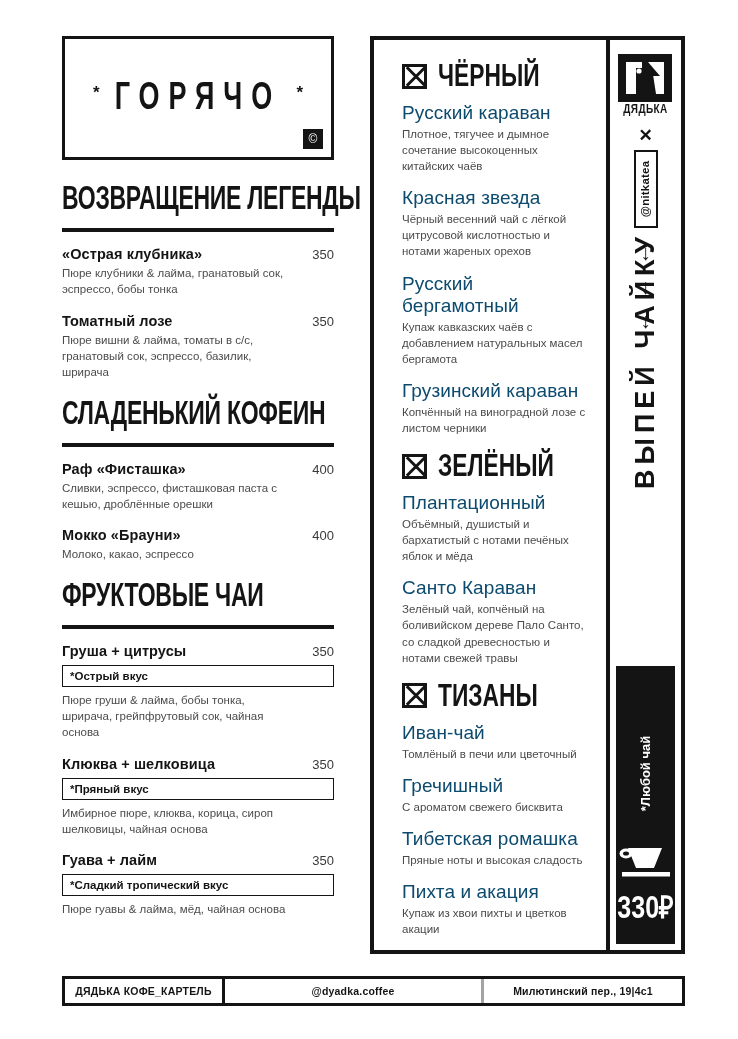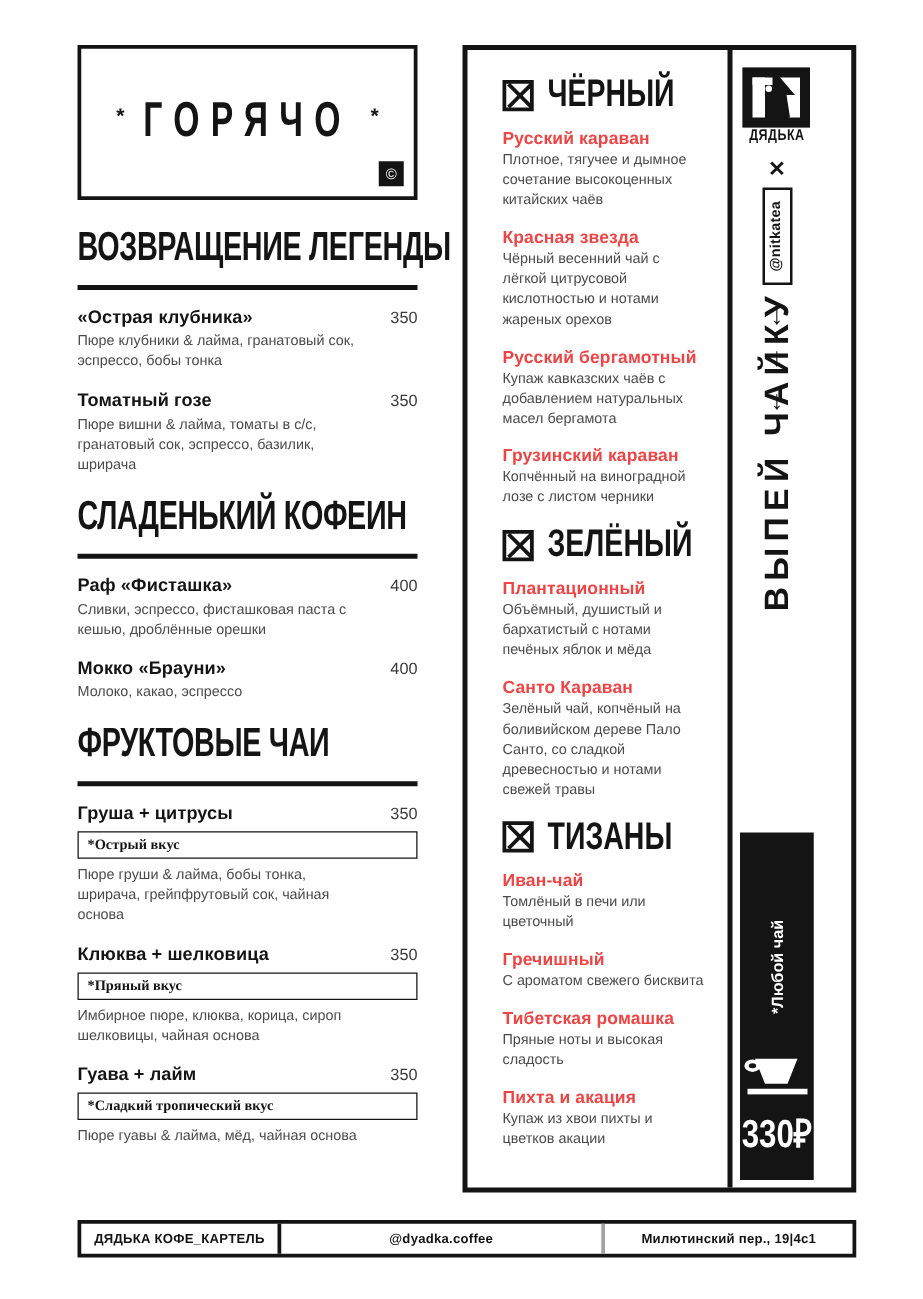--- a/index.html
+++ b/index.html
@@ -23,21 +23,21 @@
     width: 272px;
   }
   .right-panel {
     position: absolute;
     left: 370px; top: 36px;
     width: 315px; height: 918px;
     border: 4px solid #141414;
     display: flex;
   }
   .tea-col {
-    width: 208px;
+    width: 232px;
     padding: 22px 17px 0 28px;
   }
   .brand-strip {
     width: 75px;
     border-left: 4px solid #141414;
     position: relative;
   }
 
   
   .logo-box {
@@ -124,21 +124,20 @@
   }
   .tag-box {
     display: block;
     border: 1.5px solid #141414;
     font-weight: 700;
     font-size: 11.5px;
     padding: 4px 7px;
     margin-top: 6px;
     margin-bottom: 5px;
     color: #141414;
-    font-family: Liberation Serif, serif;
   }
 
   
   .tea-sec { margin-bottom: 16px; }
   .tea-head {
     display: flex;
     align-items: center;
     gap: 11px;
     margin-bottom: 12px;
   }
@@ -162,23 +161,23 @@
     font-weight: 700;
     font-size: 24px;
     letter-spacing: 0px;
     transform: scaleY(1.28) scaleX(0.95);
     transform-origin: left center;
     color: #141414;
     white-space: nowrap;
   }
   .tea-item { margin-bottom: 13px; }
   .tea-name {
-    font-weight: 700;
-    font-size: 14px;
-    color: #ef4444;
+    font-weight: 400;
+    font-size: 19px;
+    color: #0c4a6e;
     letter-spacing: 0.1px;
   }
   .tea-desc {
     font-size: 11.5px;
     line-height: 1.4;
     color: #4b4b4b;
     margin-top: 2px;
   }
 
   
@@ -337,21 +336,21 @@
           <div class="sec-rule"></div>
           <div class="item">
             <div class="item-row">
               <div class="item-name">«Острая клубника»</div>
               <div class="item-price">350</div>
             </div>
             <div class="item-desc">Пюре клубники &amp; лайма, гранатовый сок, эспрессо, бобы тонка</div>
           </div>
           <div class="item">
             <div class="item-row">
-              <div class="item-name">Томатный гозе</div>
+              <div class="item-name">Томатный лозе</div>
               <div class="item-price">350</div>
             </div>
             <div class="item-desc">Пюре вишни &amp; лайма, томаты в с/с, гранатовый сок, эспрессо, базилик, шрирача</div>
           </div>
         </div>
         <div class="sec-block">
           <div class="sec-head">СЛАДЕНЬКИЙ КОФЕИН</div>
           <div class="sec-rule"></div>
           <div class="item">
             <div class="item-row">

